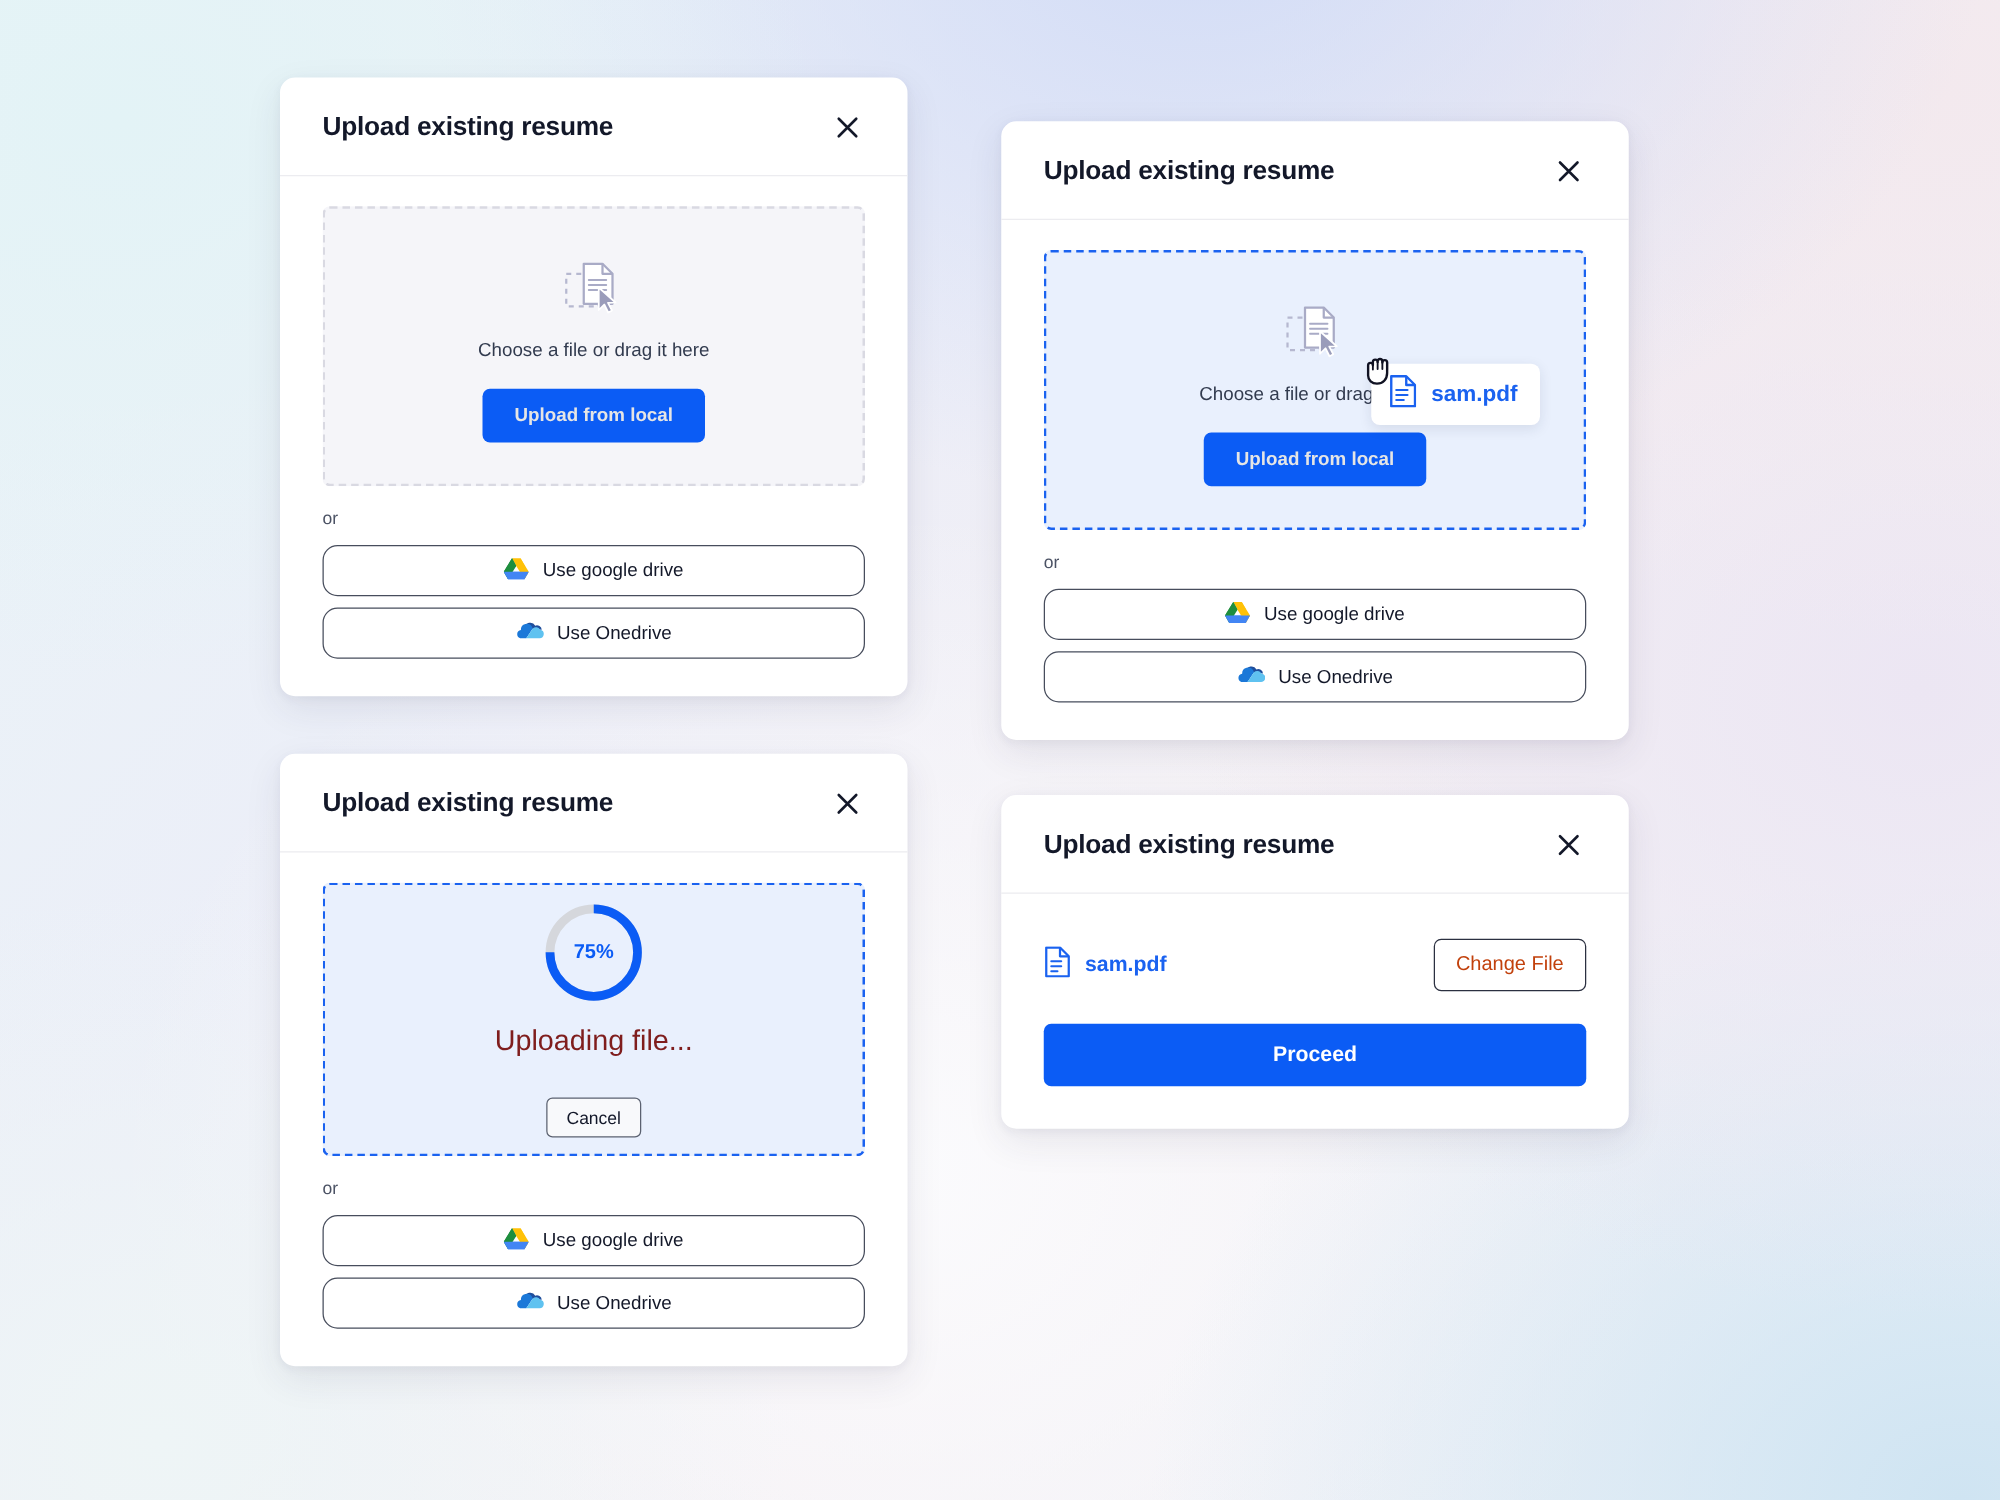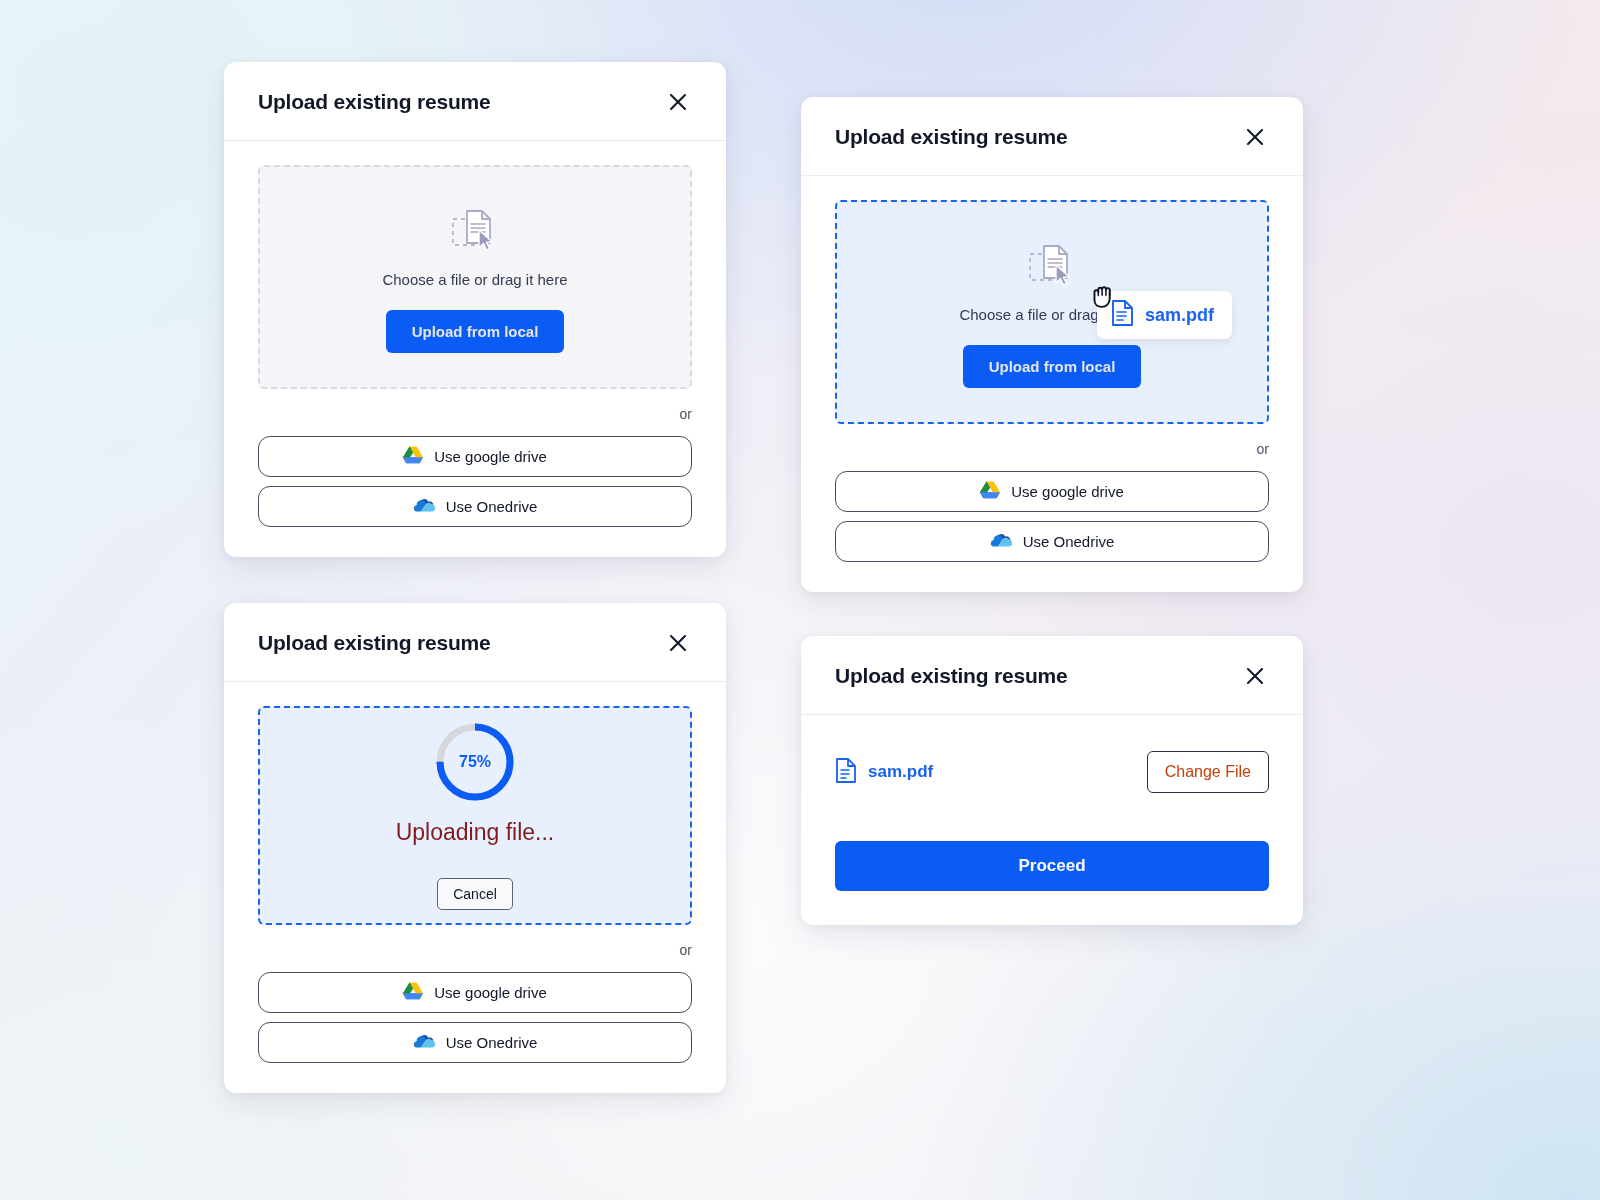--- a/index.html
+++ b/index.html
@@ -92,21 +92,21 @@
     font-size: 15px;
     font-weight: bold;
     border: none;
     border-radius: 6px;
     padding: 13px 26px;
     cursor: pointer;
     font-family: "Liberation Sans", sans-serif;
   }
 
   .or-text {
-    text-align: right;
+    text-align: left;
     font-size: 14px;
     color: #4b5264;
     margin: 17px 0 14px 0;
   }
 
   .provider-btn {
     display: flex;
     align-items: center;
     justify-content: center;
     gap: 11px;
@@ -400,15 +400,15 @@
           <svg width="21" height="25" viewBox="0 0 21 25">
             <path d="M2 1 h11 l7 7 v16 H2 Z" fill="#ffffff" stroke="#1a62f0" stroke-width="1.8" stroke-linejoin="round"></path>
             <path d="M13 1 v7 h7" fill="none" stroke="#1a62f0" stroke-width="1.8" stroke-linejoin="round"></path>
             <path d="M6 12 h8 M6 16 h8 M6 20 h5" stroke="#1a62f0" stroke-width="1.6" stroke-linecap="round"></path>
           </svg>
         </span>
         <span class="file-name">sam.pdf</span>
       </div>
       <button class="change-file-btn">Change File</button>
     </div>
-    <button class="proceed-btn" style="margin-top:48px;">Proceed</button>
+    <button class="proceed-btn" style="margin-top:26px;">Proceed</button>
   </div>
 </div>
 
 </body></html>

